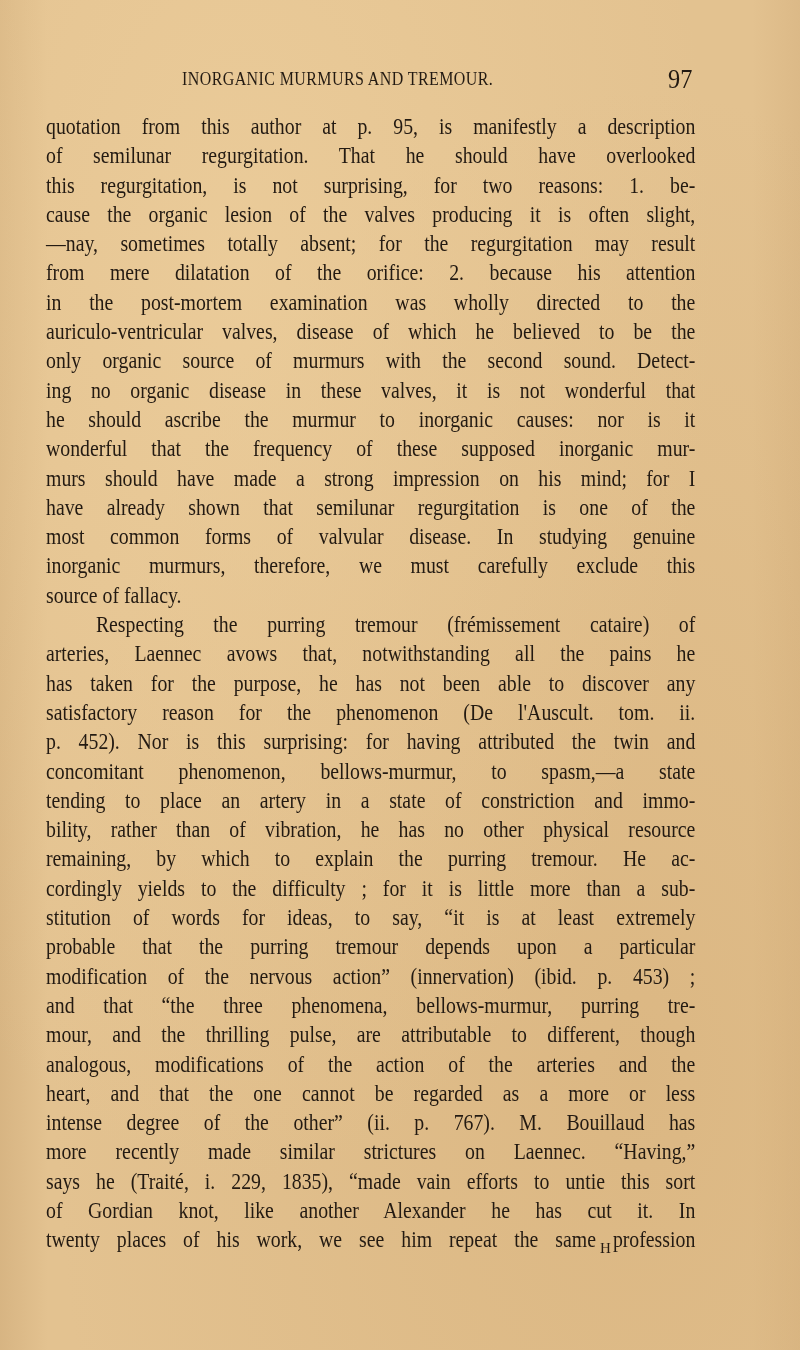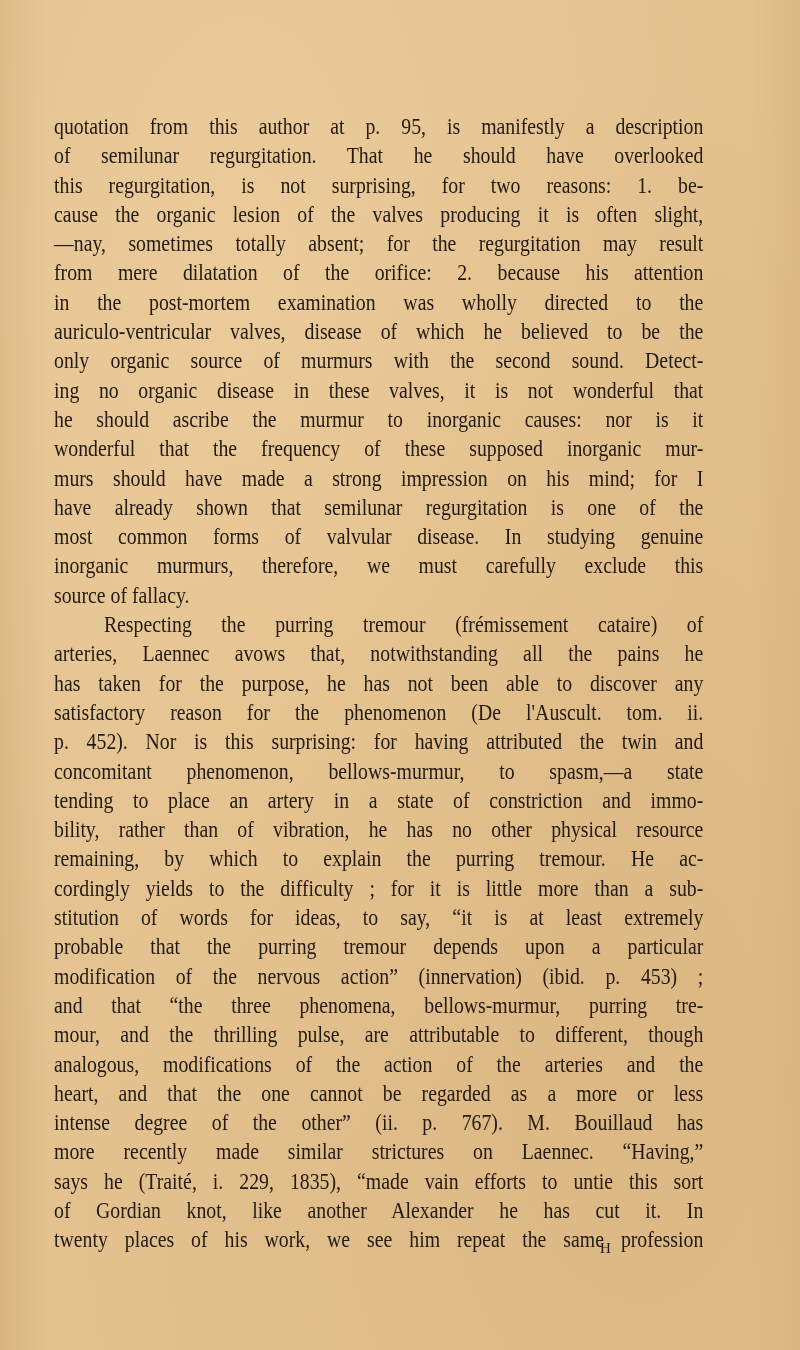--- a/index.html
+++ b/index.html
@@ -22,21 +22,21 @@
     position: absolute; left: 182px; top: 4px;
     font-family: "Liberation Serif", serif;
     font-size: 19px; letter-spacing: 0.5px; transform: scaleX(0.84); transform-origin: left top;
     white-space: nowrap;
   }
   .page-number {
     position: absolute; left: 668px; top: 0px;
     font-family: "Liberation Serif", serif;
     font-size: 27px; transform: scaleX(0.9); transform-origin: left top;
   }
-  .body-text { position: absolute; left: 54px; top: 112px; width: 648px; }
+  .body-text { position: absolute; left: 46px; top: 112px; width: 648px; }
   .line {
     height: 29.3px; line-height: 29.3px;
     font-family: "Liberation Serif", serif;
     font-size: 23px;
     white-space: nowrap;
     text-align: justify;
     text-align-last: justify;
     transform: scaleX(0.86); transform-origin: left center;
     width: 755px;
   }
@@ -44,20 +44,24 @@
   .line.last { text-align-last: left; }
   .signature {
     position: absolute; left: 600px; top: 1240px;
     font-family: "Liberation Serif", serif; font-size: 15px;
   }
 </style>
 </head>
 <body>
 
 <div class="page">
+  <div class="running-head">
+    <span class="running-title">INORGANIC MURMURS AND TREMOUR.</span>
+    <span class="page-number">97</span>
+  </div>
 
   <div class="body-text" id="body-text">
       <div class="line">quotation from this author at p. 95, is manifestly a description</div>
       <div class="line">of semilunar regurgitation. That he should have overlooked</div>
       <div class="line">this regurgitation, is not surprising, for two reasons: 1. be-</div>
       <div class="line">cause the organic lesion of the valves producing it is often slight,</div>
       <div class="line">—nay, sometimes totally absent; for the regurgitation may result</div>
       <div class="line">from mere dilatation of the orifice: 2. because his attention</div>
       <div class="line">in the post-mortem examination was wholly directed to the</div>
       <div class="line">auriculo-ventricular valves, disease of which he believed to be the</div>

